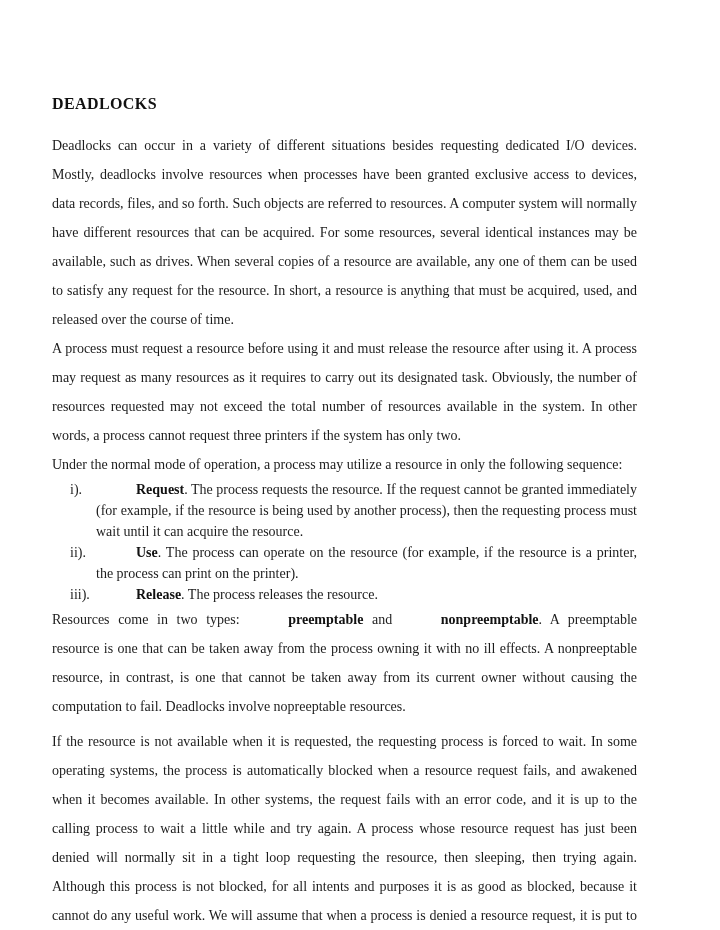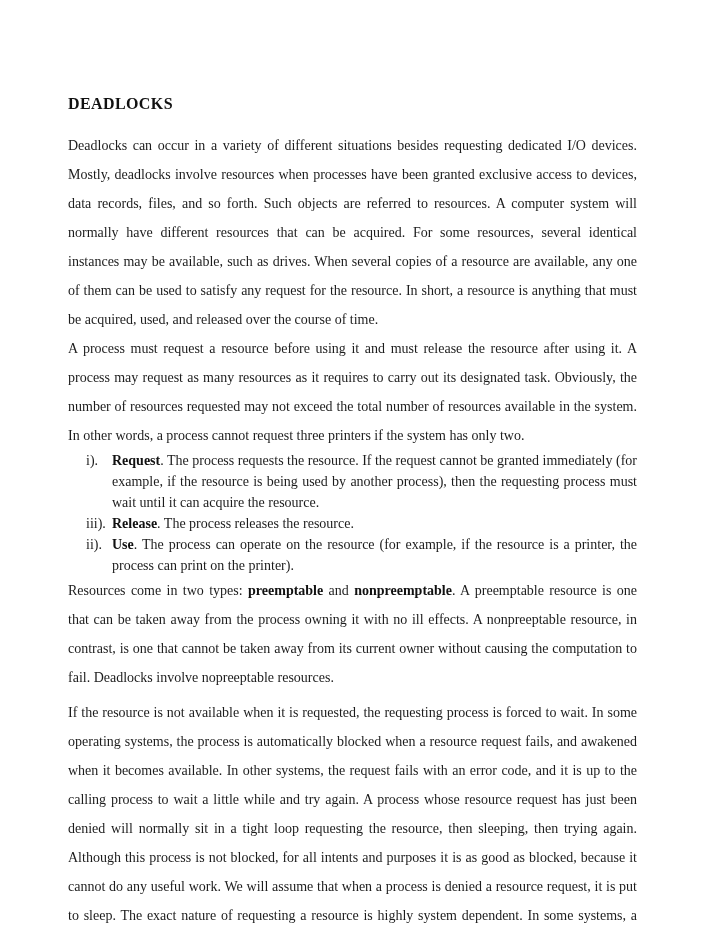--- a/index.html
+++ b/index.html
@@ -6,21 +6,21 @@
     margin: 0;
     padding: 0;
     background: #ffffff;
   }
   .page {
     position: relative;
     width: 720px;
     height: 930px;
     box-sizing: border-box;
     background: #ffffff;
-    padding: 94px 83px 0 68px;
+    padding: 94px 83px 0 52px;
     overflow: hidden;
     font-family: "Liberation Serif", "DejaVu Serif", serif;
     color: #1c1c1c;
   }
   h1.doc-heading {
     font-size: 16px;
     line-height: 19px;
     font-weight: bold;
     color: #111111;
     letter-spacing: 0.4px;
@@ -51,38 +51,39 @@
     padding-left: 44px;
     font-size: 14px;
     line-height: 21px;
     text-align: justify;
   }
   .num-list .marker {
     position: absolute;
     left: 18px;
     top: 0;
   }
-  b { color: #111111; }
+  b { color: #111111; margin-left: 40px; }
 </style>
 </head>
 <body>
 
 <div class="page">
 
   <h1 class="doc-heading">DEADLOCKS</h1>
 
   <p class="body-para">Deadlocks can occur in a variety of different situations besides requesting dedicated I/O devices. Mostly, deadlocks involve resources when processes have been granted exclusive access to devices, data records, files, and so forth. Such objects are referred to resources. A computer system will normally have different resources that can be acquired. For some resources, several identical instances may be available, such as drives. When several copies of a resource are available, any one of them can be used to satisfy any request for the resource. In short, a resource is anything that must be acquired, used, and released over the course of time.</p>
 
   <p class="body-para">A process must request a resource before using it and must release the resource after using it. A process may request as many resources as it requires to carry out its designated task. Obviously, the number of resources requested may not exceed the total number of resources available in the system. In other words, a process cannot request three printers if the system has only two.</p>
 
+  <p class="body-para">Under the normal mode of operation, a process may utilize a resource in only the following sequence:</p>
 
   <div class="num-list">
     <div class="li"><span class="marker">i).</span><b>Request</b><span>. The process requests the resource. If the request cannot be granted immediately (for example, if the resource is being used by another process), then the requesting process must wait until it can acquire the resource.</span></div>
+    <div class="li"><span class="marker">ii).</span><b>Use</b><span>. The process can operate on the resource (for example, if the resource is a printer, the process can print on the printer).</span></div>
     <div class="li"><span class="marker">iii).</span><b>Release</b><span>. The process releases the resource.</span></div>
-    <div class="li"><span class="marker">ii).</span><b>Use</b><span>. The process can operate on the resource (for example, if the resource is a printer, the process can print on the printer).</span></div>
   </div>
 
   <p class="body-para"><span>Resources come in two types: </span><b>preemptable</b><span> and </span><b>nonpreemptable</b><span>. A preemptable resource is one that can be taken away from the process owning it with no ill effects. A nonpreeptable resource, in contrast, is one that cannot be taken away from its current owner without causing the computation to fail. Deadlocks involve nopreeptable resources.</span></p>
 
   <p class="body-para gap-before">If the resource is not available when it is requested, the requesting process is forced to wait. In some operating systems, the process is automatically blocked when a resource request fails, and awakened when it becomes available. In other systems, the request fails with an error code, and it is up to the calling process to wait a little while and try again. A process whose resource request has just been denied will normally sit in a tight loop requesting the resource, then sleeping, then trying again. Although this process is not blocked, for all intents and purposes it is as good as blocked, because it cannot do any useful work. We will assume that when a process is denied a resource request, it is put to sleep. The exact nature of requesting a resource is highly system dependent. In some systems, a request system call is provided to allow processes to explicitly ask for resources. In others, the only resources that the operating system knows about are special files that only one process can have open at a time. These are opened by the usual open call. If the file is already in use, the caller is blocked until its current owner closes it.</p>
 
   <h2 class="doc-subheading">DEFINING DEADLOCK</h2>
 
 </div>
 

